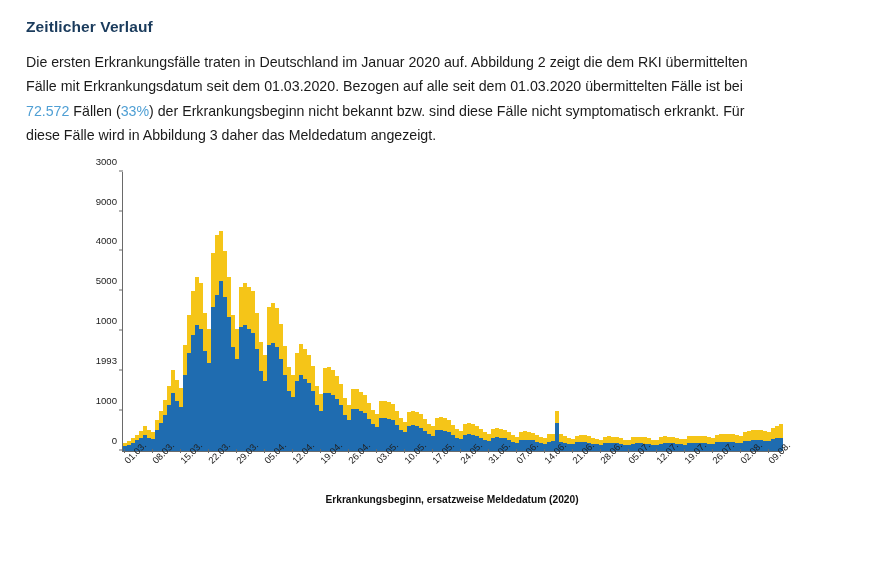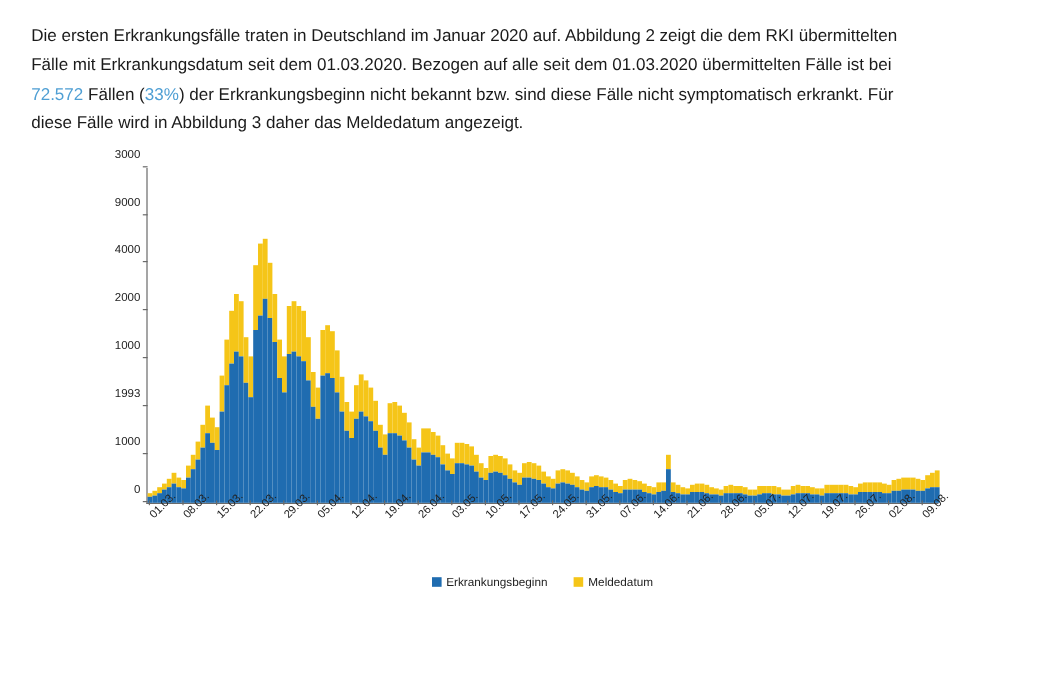--- a/index.html
+++ b/index.html
@@ -156,20 +156,21 @@
     display: inline-block;
   }
   .sw-blue { background: #1f6cb0; }
   .sw-yellow { background: #f5c518; }
 </style>
 </head>
 <body>
 
 <div class="page">
 
+  <h2 class="section-title">Zeitlicher Verlauf</h2>
 
   <p class="body-text"><span>Die ersten Erkrankungsfälle traten in Deutschland im Januar 2020 auf. Abbildung 2 zeigt die dem RKI übermittelten Fälle mit Erkrankungsdatum seit dem 01.03.2020. Bezogen auf alle seit dem 01.03.2020 übermittelten Fälle ist bei </span><span class="hl-blue">72.572</span><span> Fällen (</span><span class="hl-blue">33%</span><span>) der Erkrankungsbeginn nicht bekannt bzw. sind diese Fälle nicht symptomatisch erkrankt. Für diese Fälle wird in Abbildung 3 daher das Meldedatum angezeigt.</span></p>
 
   <div class="figure">
 
     <div class="chart-area">
       <div class="bars">
           <div class="bar-col">
             <div class="seg-top" style="height: 1.14286%; background: rgb(245, 197, 24);"></div>
             <div class="seg-bot" style="height: 1.71429%; background: rgb(31, 108, 176);"></div>
@@ -832,21 +833,21 @@
           </div>
         </div>
     <div class="ytick" style="bottom: 0%;">0</div>
         <div class="ytick-mark" style="bottom: 0%;"></div>
         <div class="ytick" style="bottom: 14.2857%;">1000</div>
         <div class="ytick-mark" style="bottom: 14.2857%;"></div>
         <div class="ytick" style="bottom: 28.5714%;">1993</div>
         <div class="ytick-mark" style="bottom: 28.5714%;"></div>
         <div class="ytick" style="bottom: 42.8571%;">1000</div>
         <div class="ytick-mark" style="bottom: 42.8571%;"></div>
-        <div class="ytick" style="bottom: 57.1429%;">2000</div>
+        <div class="ytick" style="bottom: 57.1429%;">5000</div>
         <div class="ytick-mark" style="bottom: 57.1429%;"></div>
         <div class="ytick" style="bottom: 71.4286%;">4000</div>
         <div class="ytick-mark" style="bottom: 71.4286%;"></div>
         <div class="ytick" style="bottom: 85.7143%;">9000</div>
         <div class="ytick-mark" style="bottom: 85.7143%;"></div>
         <div class="ytick" style="bottom: 100%;">3000</div>
         <div class="ytick-mark" style="bottom: 100%;"></div>
       </div>
 
     <div class="xticks">
@@ -893,27 +894,18 @@
         <div class="xtick-mark" style="left: 562px;"></div>
         <div class="xtick" style="left: 560px; top: 4px;">19.07.</div>
         <div class="xtick-mark" style="left: 590px;"></div>
         <div class="xtick" style="left: 588px; top: 4px;">26.07.</div>
         <div class="xtick-mark" style="left: 618px;"></div>
         <div class="xtick" style="left: 616px; top: 4px;">02.08.</div>
         <div class="xtick-mark" style="left: 646px;"></div>
         <div class="xtick" style="left: 644px; top: 4px;">09.08.</div>
       </div>
 
-
-    <div class="legend">
-      <div class="legend-item">
-        <span class="swatch sw-blue"></span>
-        <span>Erkrankungsbeginn</span>
-      </div>
-      <div class="legend-item">
-        <span class="swatch sw-yellow"></span>
-        <span>Meldedatum</span>
-      </div>
-    </div>
+    <div class="xlabel">Erkrankungsbeginn, ersatzweise Meldedatum (2020)</div>
+
 
   </div>
 
 </div>
 
 </body></html>

